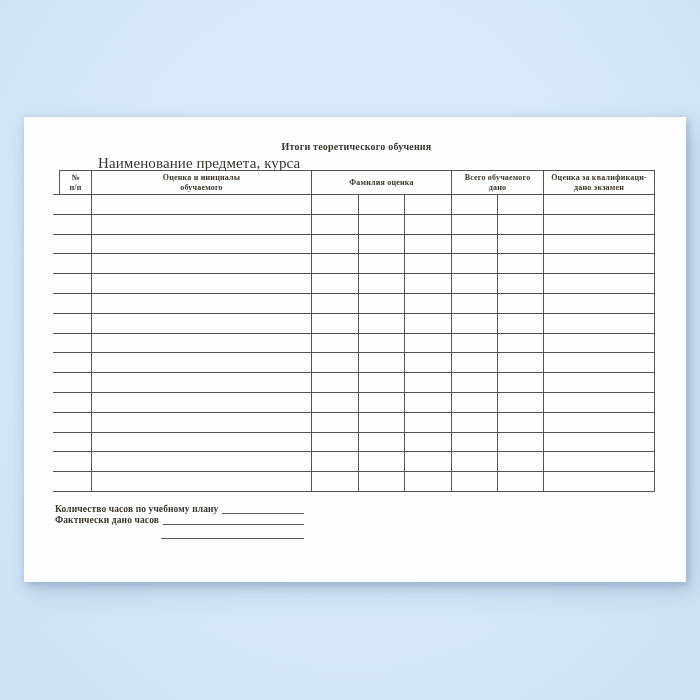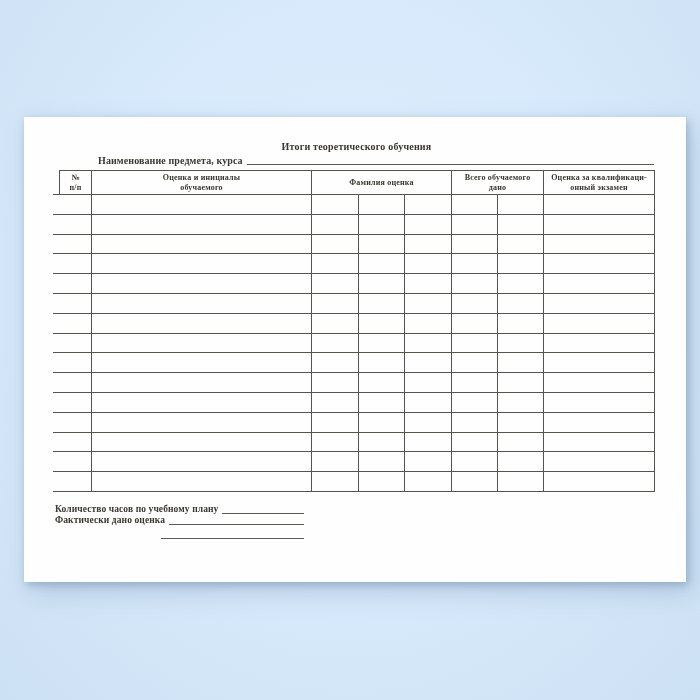--- a/index.html
+++ b/index.html
@@ -16,21 +16,21 @@
     box-shadow:2px 3px 8px rgba(110,140,175,.5), 7px 11px 24px rgba(120,150,185,.33);
     margin-left:6px;
   }
   .title {
     position:absolute; left:35px; top:24px; width:595px;
     text-align:center; font-size:10px; font-weight:bold; letter-spacing:.2px;
   }
   .subject {
     position:absolute; left:74px; right:32px; top:38px;
     display:flex; align-items:flex-end;
-    font-size:10px; font-weight:bold; letter-spacing:.1px; white-space:nowrap;
+    font-size:15px; font-weight:normal; letter-spacing:.1px; white-space:nowrap;
   }
   .fill { flex:1; border-bottom:1px solid #5c5852; margin:0 0 1px 4px; }
   table.grid {
     position:absolute; left:35px; top:53px; width:595px; height:322px;
     border-collapse:collapse; table-layout:fixed;
   }
   .grid th, .grid td { border:1px solid #56534e; padding:0; position:relative; }
   .grid thead tr { height:24px; }
   .grid th {
     font-size:8px; font-weight:bold; line-height:9.5px;
@@ -89,21 +89,21 @@
           <span>Оценка и инициалы</span>
           <span>обучаемого</span>
         </th>
         <th colspan="3">Фамилия оценка</th>
         <th colspan="2" class="th2">
           <span>Всего обучаемого</span>
           <span>дано</span>
         </th>
         <th class="th2">
           <span>Оценка за квалификаци-</span>
-          <span>онный экзамен</span>
+          <span>дано экзамен</span>
         </th>
       </tr>
     </thead>
     <tbody>
         <tr>
           <td></td>
           <td></td>
           <td></td>
           <td></td>
           <td></td>
@@ -253,21 +253,21 @@
         </tr>
       </tbody>
   </table>
 
   <div class="footer">
     <div class="f-row">
       <span>Количество часов по учебному плану</span>
       <span class="fill"></span>
     </div>
     <div class="f-row">
-      <span>Фактически дано оценка</span>
+      <span>Фактически дано часов</span>
       <span class="fill"></span>
     </div>
     <div class="f-row f-row4">
       <span class="spacer"></span>
       <span class="fill"></span>
     </div>
   </div>
 
 </div>
 

